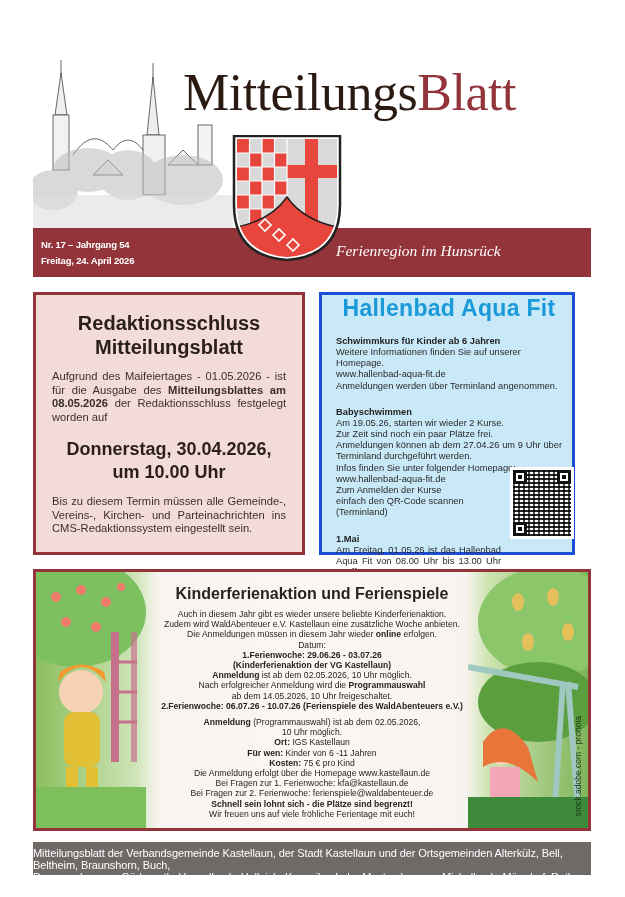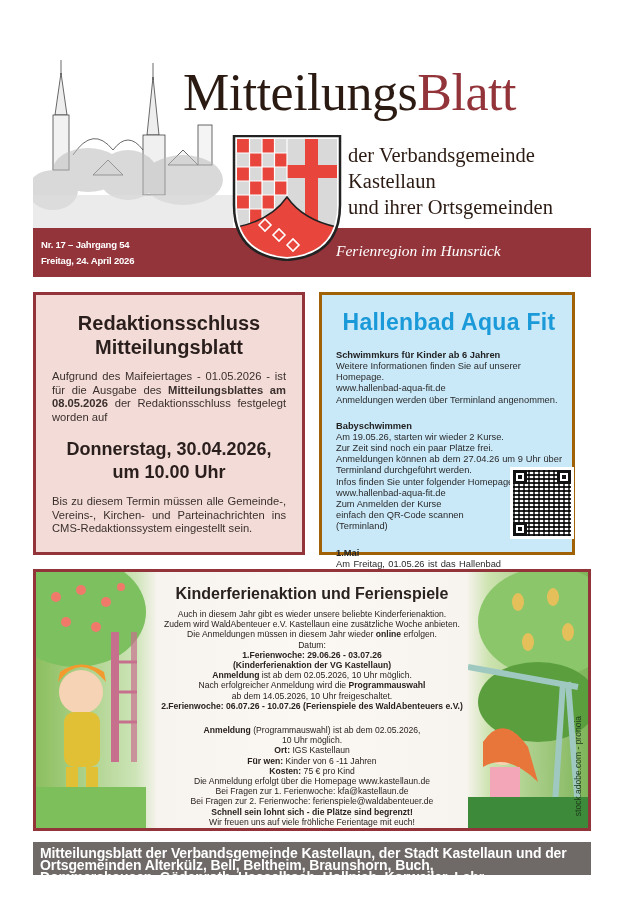--- a/index.html
+++ b/index.html
@@ -23,21 +23,21 @@
 
   
   .box-left { position: absolute; left: 33px; top: 292px; width: 272px; height: 263px;
               background: #f3dcd8; border: 3px solid #93333a; padding: 16px 16px 0 16px; }
   .box-left h2 { text-align: center; font-size: 20px; line-height: 24px; color: #2a1f1c; font-weight: bold; }
   .box-left p { font-size: 11.2px; line-height: 13.5px; text-align: justify; color: #3a2f2c; margin-top: 11px; }
   .box-left .deadline { text-align: center; font-size: 18px; font-weight: bold; line-height: 23px; margin-top: 14px; color: #2a1f1c; }
 
   
   .box-right { position: absolute; left: 319px; top: 292px; width: 256px; height: 263px;
-               background: #c9e8f8; border: 3px solid #a16207; padding: 15px 10px 0 14px; }
+               background: #c9e8f8; border: 3px solid #1d4ed8; padding: 1px 10px 0 14px; }
   .box-right h2 { font-size: 23px; line-height: 25px; color: #1a9ad8; font-weight: 900; letter-spacing: 0.3px; text-align: center;
                   font-family: "Liberation Sans", sans-serif; }
   .box-right .sec-title { font-weight: bold; font-size: 9.3px; line-height: 11px; margin-top: 15px; color: #222; }
   .box-right .line { font-size: 9.3px; line-height: 11.2px; color: #2a2a2a; }
   .box-right .just { text-align: justify; }
   .qr { position: absolute; left: 188px; top: 172px; width: 64px; height: 72px; background: #fff; padding: 3px; }
   .qr-inner { width: 100%; height: 100%; background:
       repeating-linear-gradient(0deg, rgba(0,0,0,0.85) 0 2px, transparent 2px 4px),
       repeating-linear-gradient(90deg, rgba(0,0,0,0.7) 0 2px, transparent 2px 5px); position: relative; }
   .finder { position: absolute; width: 14px; height: 14px; border: 3px solid #111; background: #fff; }
@@ -49,21 +49,21 @@
   .art { position: absolute; top: 0; bottom: 0; }
   .banner-content { position: absolute; left: 95px; top: 12px; width: 362px; text-align: center; color: #2a221e; }
   .banner-content h2 { font-size: 16px; font-weight: bold; line-height: 20px; margin-bottom: 5px; }
   .banner-content .t { font-size: 8.6px; line-height: 10.2px; }
   .banner-content b { font-weight: bold; }
   .credit { position: absolute; right: 5px; bottom: 12px; writing-mode: vertical-rl; transform: rotate(180deg);
             font-size: 8.5px; color: #1f3a1a; }
 
   
   .footer { position: absolute; left: 33px; top: 842px; width: 558px; height: 33px; background: #6f6a68;
-            color: #fff; font-weight: bold; font-size: 14px; line-height: 12px; padding: 5px 7px; letter-spacing: -0.1px; }
+            color: #fff; font-weight: normal; font-size: 11px; line-height: 12px; padding: 5px 0; letter-spacing: -0.1px; }
 </style>
 </head>
 <body>
 
 <header class="masthead">
   <svg class="sketch" viewBox="0 0 200 175">
     <g stroke="#444" stroke-width="0.8" fill="none">
       <path d="M28 5 L28 20 M22 60 L28 18 L34 60 Z" fill="#eee"></path>
       <rect x="20" y="60" width="16" height="55" fill="#f2f2f2"></rect>
       <path d="M120 8 L120 25 M114 80 L120 22 L126 80 Z" fill="#eee"></path>
@@ -79,25 +79,20 @@
       <ellipse cx="150" cy="125" rx="40" ry="25"></ellipse>
       <ellipse cx="20" cy="135" rx="25" ry="20"></ellipse>
     </g>
     <g fill="#ddd" opacity="0.6">
       <rect x="0" y="140" width="200" height="35"></rect>
     </g>
   </svg>
 
   <div class="title"><span>Mitteilungs</span><span class="accent">Blatt</span></div>
 
-  <div class="subtitle">
-    <div>der Verbandsgemeinde</div>
-    <div>Kastellaun</div>
-    <div>und ihrer Ortsgemeinden</div>
-  </div>
 
   <div class="band">
     <div class="issue">
       <div>Nr. 17 – Jahrgang 54</div>
       <div>Freitag, 24. April 2026</div>
     </div>
     <div class="region">Ferienregion im Hunsrück</div>
   </div>
 
   <svg class="crest" viewBox="0 0 112 126">
@@ -239,21 +234,21 @@
     <h2>Kinderferienaktion und Ferienspiele</h2>
     <div class="t">Auch in diesem Jahr gibt es wieder unsere beliebte Kinderferienaktion.</div>
     <div class="t">Zudem wird WaldAbenteuer e.V. Kastellaun eine zusätzliche Woche anbieten.</div>
     <div class="t"><span>Die Anmeldungen müssen in diesem Jahr wieder </span><b>online</b><span> erfolgen.</span></div>
     <div class="t">Datum:</div>
     <div class="t"><b>1.Ferienwoche: 29.06.26 - 03.07.26</b></div>
     <div class="t"><b>(Kinderferienaktion der VG Kastellaun)</b></div>
     <div class="t"><b>Anmeldung</b><span> ist ab dem 02.05.2026, 10 Uhr möglich.</span></div>
     <div class="t"><span>Nach erfolgreicher Anmeldung wird die </span><b>Programmauswahl</b></div>
     <div class="t">ab dem 14.05.2026, 10 Uhr freigeschaltet.</div>
-    <div class="t" style="margin-bottom:14px"><b>2.Ferienwoche: 06.07.26 - 10.07.26 (Ferienspiele des WaldAbenteuers e.V.)</b></div>
+    <div class="t" style="margin-bottom:6px"><b>2.Ferienwoche: 06.07.26 - 10.07.26 (Ferienspiele des WaldAbenteuers e.V.)</b></div>
     <div class="t"><b>Anmeldung</b><span> (Programmauswahl) ist ab dem 02.05.2026,</span></div>
     <div class="t">10 Uhr möglich.</div>
     <div class="t"><b>Ort:</b><span> IGS Kastellaun</span></div>
     <div class="t"><b>Für wen:</b><span> Kinder von 6 -11 Jahren</span></div>
     <div class="t"><b>Kosten:</b><span> 75 € pro Kind</span></div>
     <div class="t">Die Anmeldung erfolgt über die Homepage www.kastellaun.de</div>
     <div class="t">Bei Fragen zur 1. Ferienwoche: kfa@kastellaun.de</div>
     <div class="t">Bei Fragen zur 2. Ferienwoche: ferienspiele@waldabenteuer.de</div>
     <div class="t"><b>Schnell sein lohnt sich - die Plätze sind begrenzt!</b></div>
     <div class="t">Wir freuen uns auf viele fröhliche Ferientage mit euch!</div>

